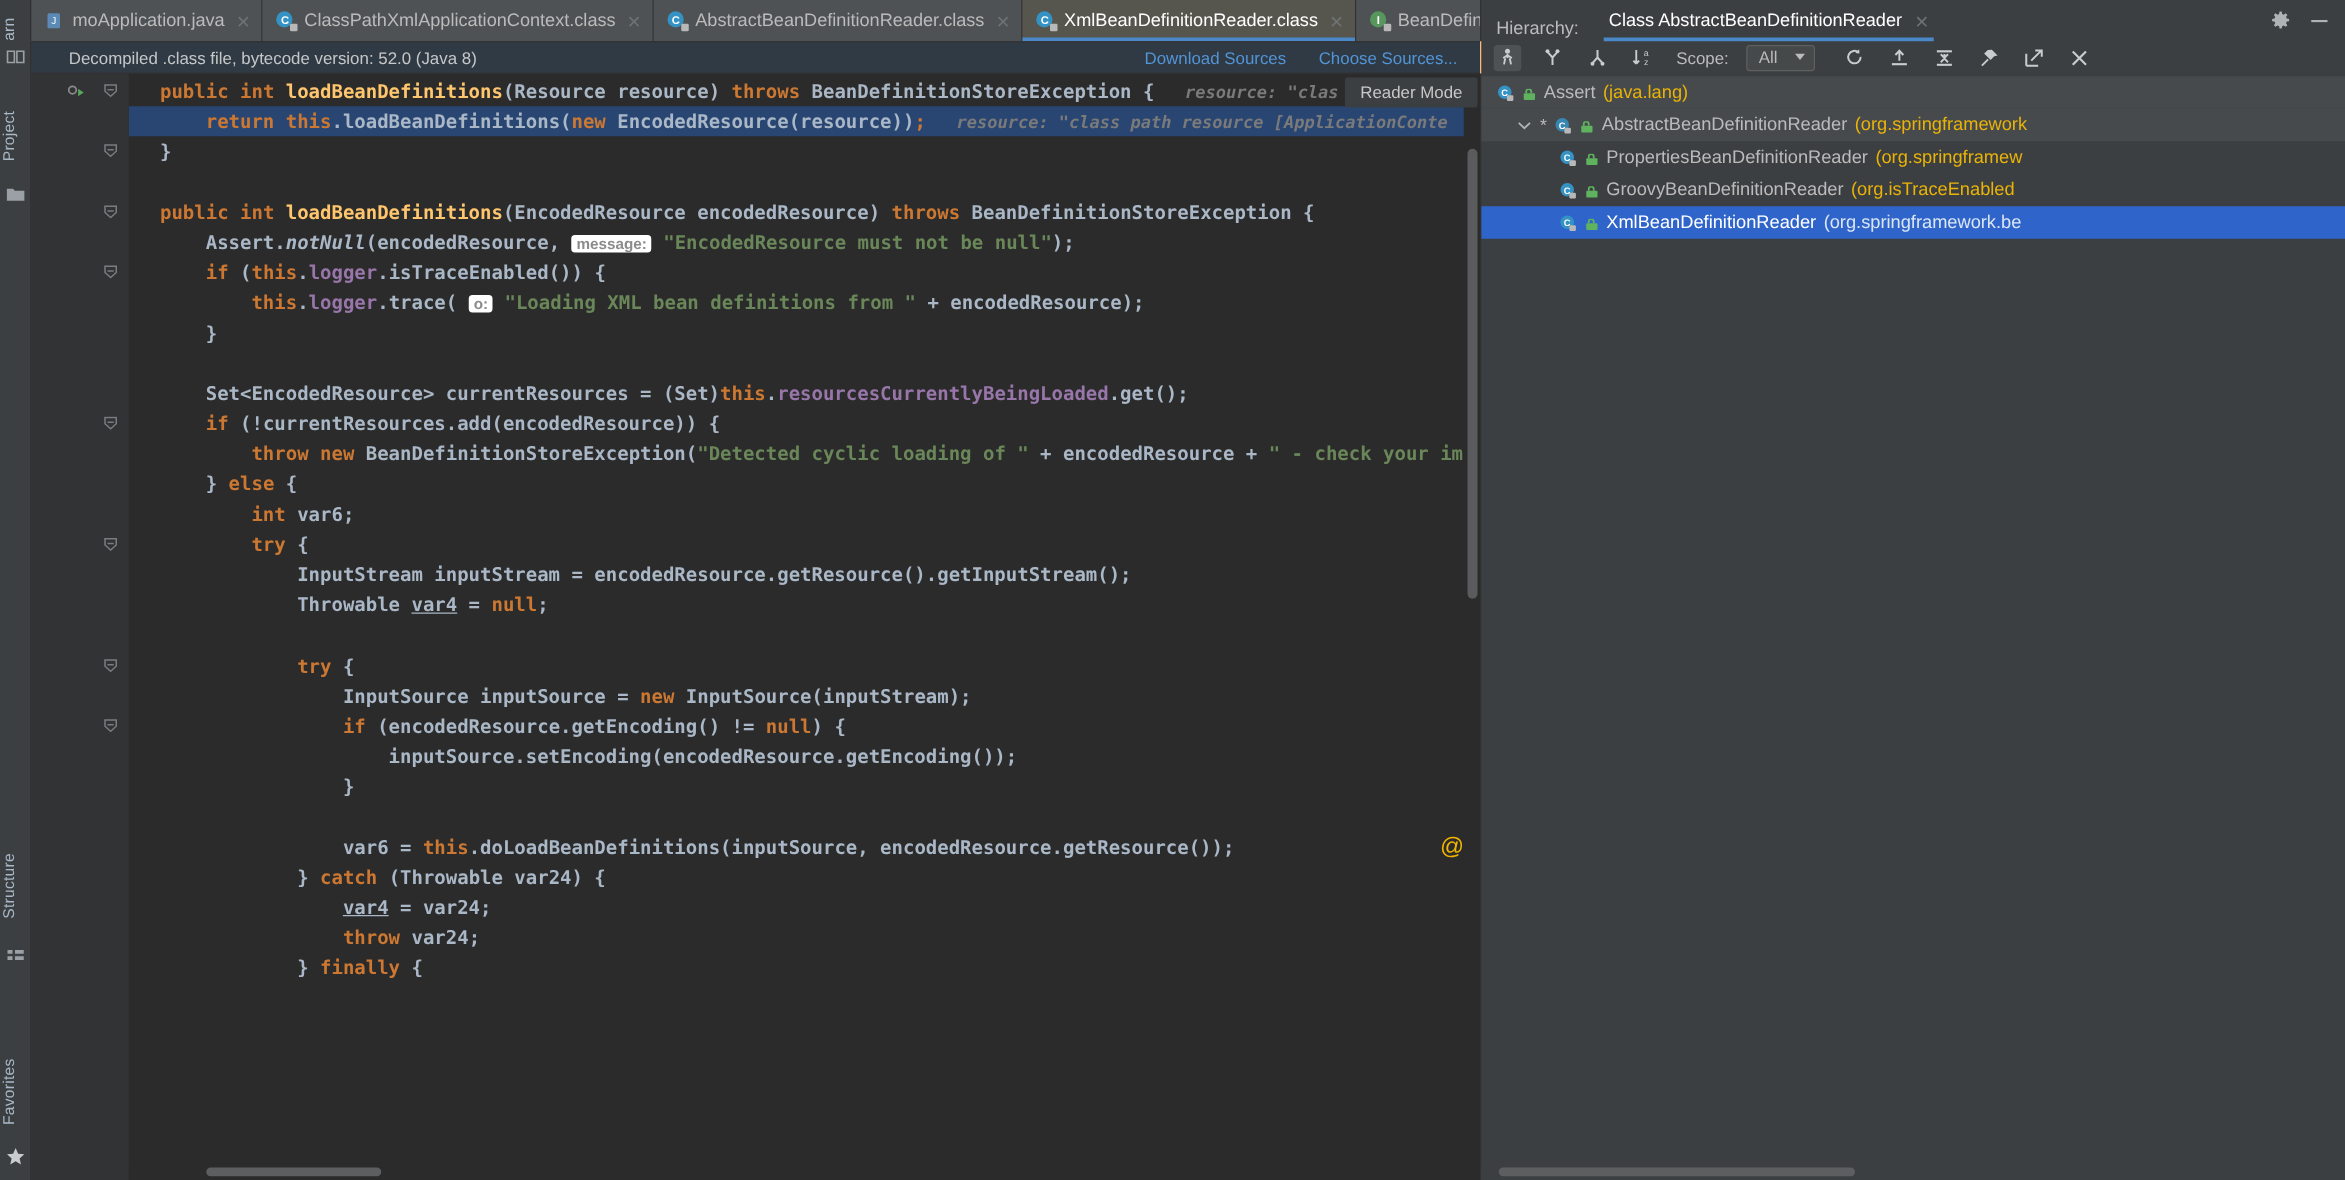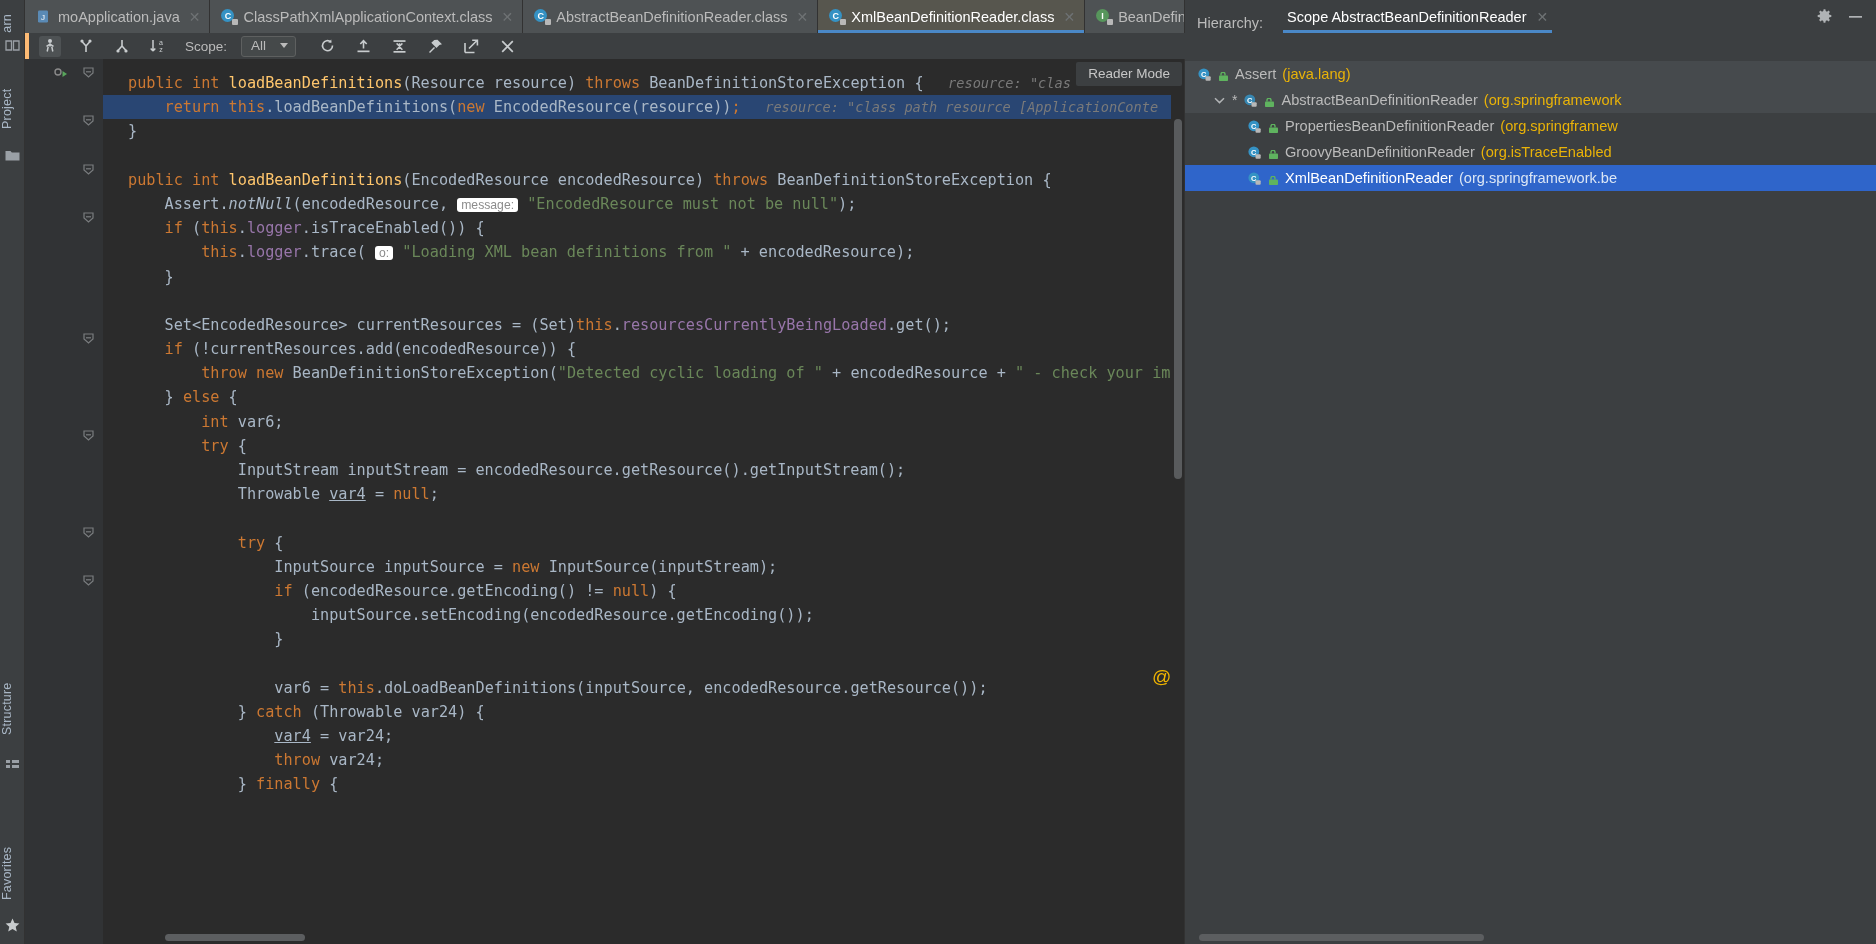--- a/index.html
+++ b/index.html
@@ -84,21 +84,21 @@
   .banner-links { margin-left: auto; display: flex; align-items: center; gap: 26px; padding-right: 18px; }
   .banner-link { color: #5294d6; font-size: 13.5px; text-decoration: none; }
   .reader-mode {
     position: absolute; right: 694px; top: 62px; z-index: 30;
     background: #3c3f41; color: #c7c7c7; font-size: 13.5px;
     padding: 4px 12px 5px 12px; border-radius: 2px;
   }
 
   .hier-toolbar {
     width: 692px; flex: 0 0 692px; background: #3c3f41; display: flex; align-items: center;
-    gap: 14px; padding: 0 8px 0 10px; border-left: 4px solid #fdba74;
+    gap: 14px; padding: 0 8px 0 10px; border-left: 1px solid #fdba74;
   }
   .tbtn { width: 22px; height: 21px; display:flex; align-items:center; justify-content:center; color:#b0b3b5; border-radius:3px; }
   .tbtn.on { background: #4e5254; }
   .scope-lbl { color: #bbbbbb; font-size: 13.5px; margin-left: 2px; }
   .scope-sel {
     display:flex; align-items:center; gap:14px; color:#bbbbbb; font-size:13.5px;
     background:#45494a; border:1px solid #5e6060; border-radius:3px; padding:1px 7px 2px 9px; height:21px;
   }
   .caret { width:0;height:0;border-left:4px solid transparent;border-right:4px solid transparent;border-top:5px solid #bbbbbb; }
 
@@ -118,21 +118,21 @@
   .fold { position:absolute; left:58px; width:11px; height:11px; }
   .fold svg { display:block; }
   .run-marker { position: absolute; left: 28px; top: 9px; }
 
   
   .editor { flex: 1; position: relative; background: #2b2b2b; overflow: hidden; min-width: 0; }
   .code {
     position: relative;
     font-family: "DejaVu Sans Mono", "Liberation Mono", monospace;
     font-size: 15.2px; line-height: 24.2px; white-space: pre;
-    color: #a9b7c6; padding-top: 12px;
+    color: #a9b7c6; padding-top: 2px; font-weight: bold;
   }
   .code .ln { display: block; height: 24.2px; padding-left: 25px; }
   .code .ln.hl { background: #294673; }
   .kw   { color: #cc7832; }
   .fn   { color: #ffc66d; }
   .str  { color: #6a8759; }
   .fld  { color: #9876aa; }
   .pun  { color: #a9b7c6; }
   .ital { font-style: italic; }
   .undl { text-decoration: underline; }
@@ -248,21 +248,21 @@
             <span class="ico-lock"></span>
         </span>
         <span>BeanDefinitionReader.class</span>
       </div>
 
     </div>
 
     <div class="hier-head">
       <span class="hier-label">Hierarchy:</span>
       <div class="hier-tab">
-        <span style="color:#ffffff">Scope AbstractBeanDefinitionReader</span>
+        <span style="color:#ffffff">Class AbstractBeanDefinitionReader</span>
         <span class="tab-x">✕</span>
       </div>
       <div class="hier-actions">
         <span class="hdr-btn">
           <svg width="17" height="17" viewBox="0 0 17 17">
               <g fill="#b0b3b5">
                 <circle cx="8.5" cy="8.5" r="2.4" fill="none" stroke="#b0b3b5" stroke-width="1.5"></circle>
                 <path d="M7.6 1.2h1.8l.3 1.9 1.3.6 1.6-1.1 1.3 1.3-1.1 1.6.6 1.3 1.9.3v1.8l-1.9.3-.6 1.3 1.1 1.6-1.3 1.3-1.6-1.1-1.3.6-.3 1.9H7.6l-.3-1.9-1.3-.6-1.6 1.1-1.3-1.3 1.1-1.6-.6-1.3-1.9-.3V7.1l1.9-.3.6-1.3L3.1 3.9l1.3-1.3 1.6 1.1 1.3-.6z"></path>
               </g>
             </svg>
@@ -276,20 +276,27 @@
     </div>
   </div>
 
   <div class="secondrow">
     <div style="width:25px;flex:0 0 25px;background:#3c3f41;border-right:1px solid #323232;position:relative;">
       <span style="position:absolute;left:4px;top:4px;">
         <svg width="17" height="17" viewBox="0 0 17 17">
             <path d="M2 4 h5.5 v9 H2z M9.5 4 H15 v9 H9.5z" fill="none" stroke="#9aa0a6" stroke-width="1.3"></path>
           </svg>
       </span>
+    </div>
+    <div class="banner">
+      <span class="banner-text">Decompiled .class file, bytecode version: 52.0 (Java 8)</span>
+      <div class="banner-links">
+        <a class="banner-link" href="#">Download Sources</a>
+        <a class="banner-link" href="#">Choose Sources...</a>
+      </div>
     </div>
     <div class="hier-toolbar">
       <span class="tbtn on">
         <svg width="16" height="16" viewBox="0 0 16 16">
             <circle cx="8" cy="3" r="2" fill="#c8ccce"></circle>
             <path d="M8 5.2 v3.2 M8 6.2 L4.5 8.4 M8 6.2 L11.5 8.4 M6.2 8.6 L5.2 13.5 M9.8 8.6 L10.8 13.5" stroke="#c8ccce" stroke-width="1.5" fill="none"></path>
           </svg>
       </span>
       <span class="tbtn">
         <svg width="16" height="16" viewBox="0 0 16 16">

